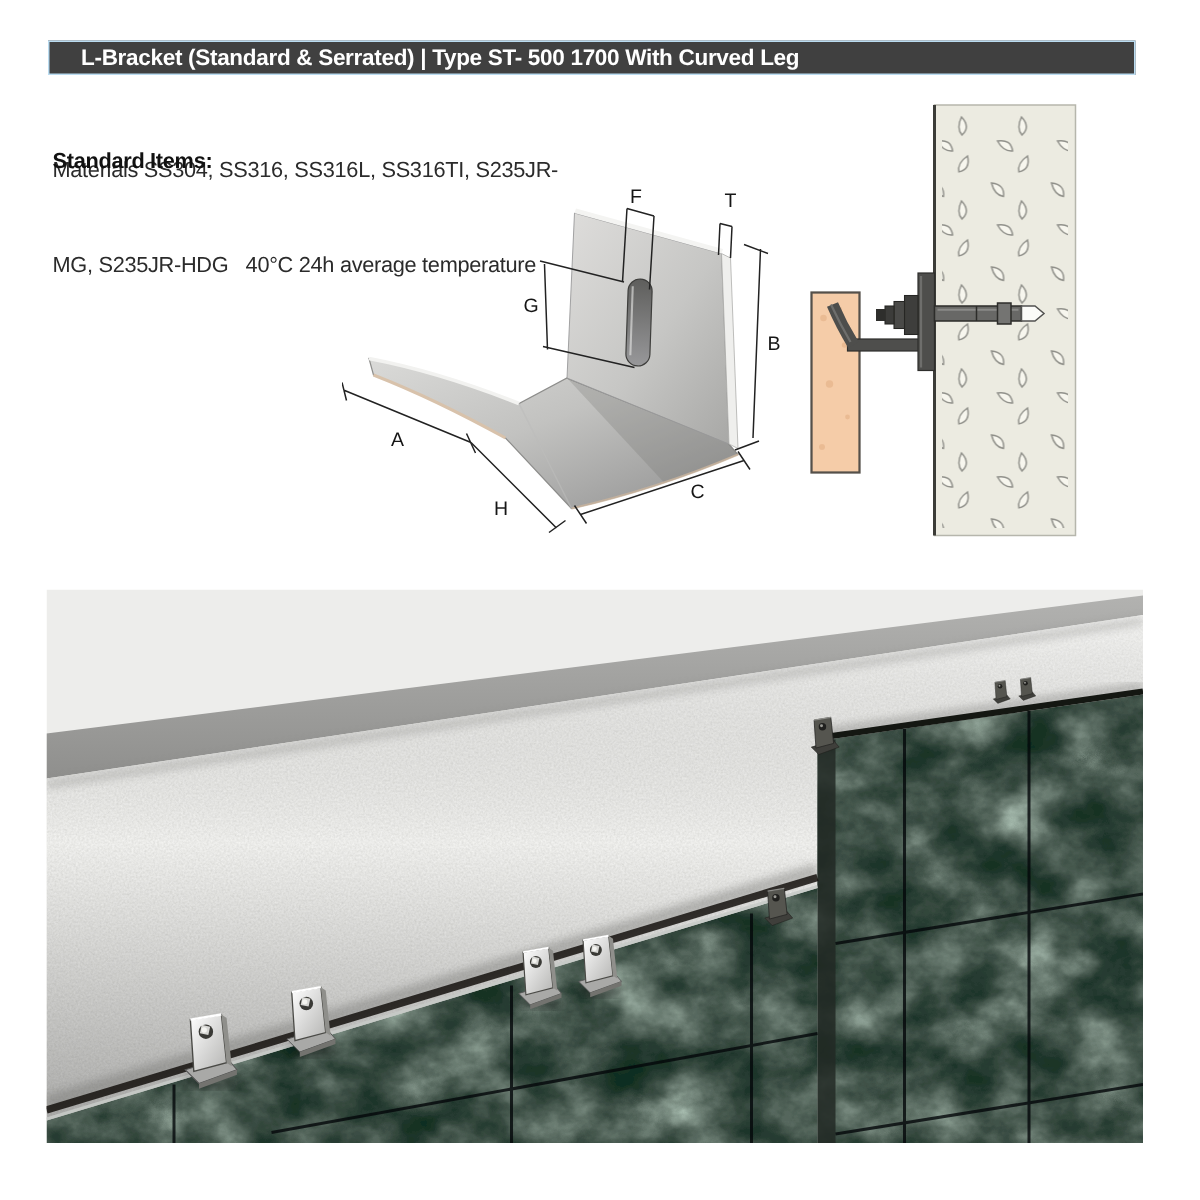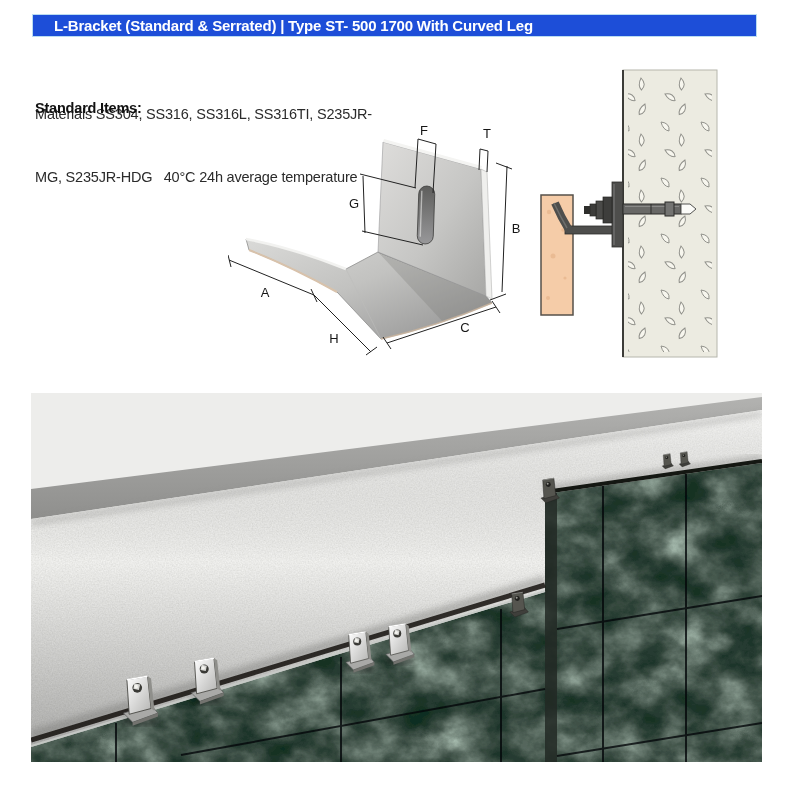--- a/index.html
+++ b/index.html
@@ -1,19 +1,19 @@
 <!DOCTYPE html>
 <html><head>
 <meta charset="utf-8">
 <style>
   html,body{margin:0;padding:0;background:#fff;}
   .page{position:relative;width:800px;height:800px;background:#ffffff;overflow:hidden;
         font-family:"Liberation Sans",sans-serif;}
-  .header-bar{position:absolute;left:32px;top:14px;width:725px;height:23px;
-              background:#1d4ed8;border:1px solid #badcf1;box-sizing:border-box;
+  .header-bar{position:absolute;left:32px;top:27px;width:725px;height:23px;
+              background:#404040;border:1px solid #badcf1;box-sizing:border-box;
               color:#ffffff;font-weight:bold;font-size:15px;line-height:21px;
               padding-left:21px;letter-spacing:-0.2px;white-space:nowrap;}
   .materials{position:absolute;left:35px;top:62px;width:430px;
              font-size:14.5px;line-height:21px;color:#2b2b2b;letter-spacing:-0.2px;
              white-space:pre-wrap;}
   .std-items{position:absolute;left:35px;top:100px;font-size:14.5px;font-weight:bold;
              color:#111;letter-spacing:-0.2px;}
   svg{position:absolute;display:block;}
   #bracket3d{left:228px;top:108px;}
   #sideview{left:535px;top:60px;}

